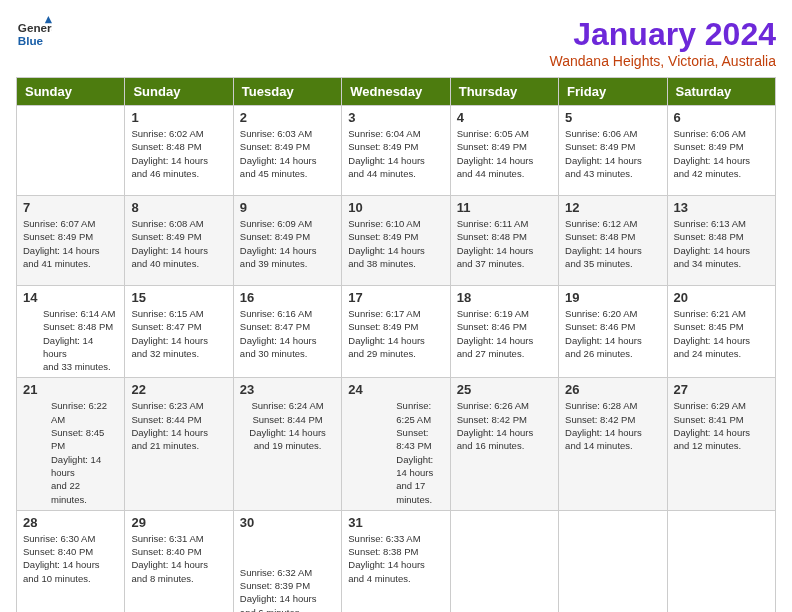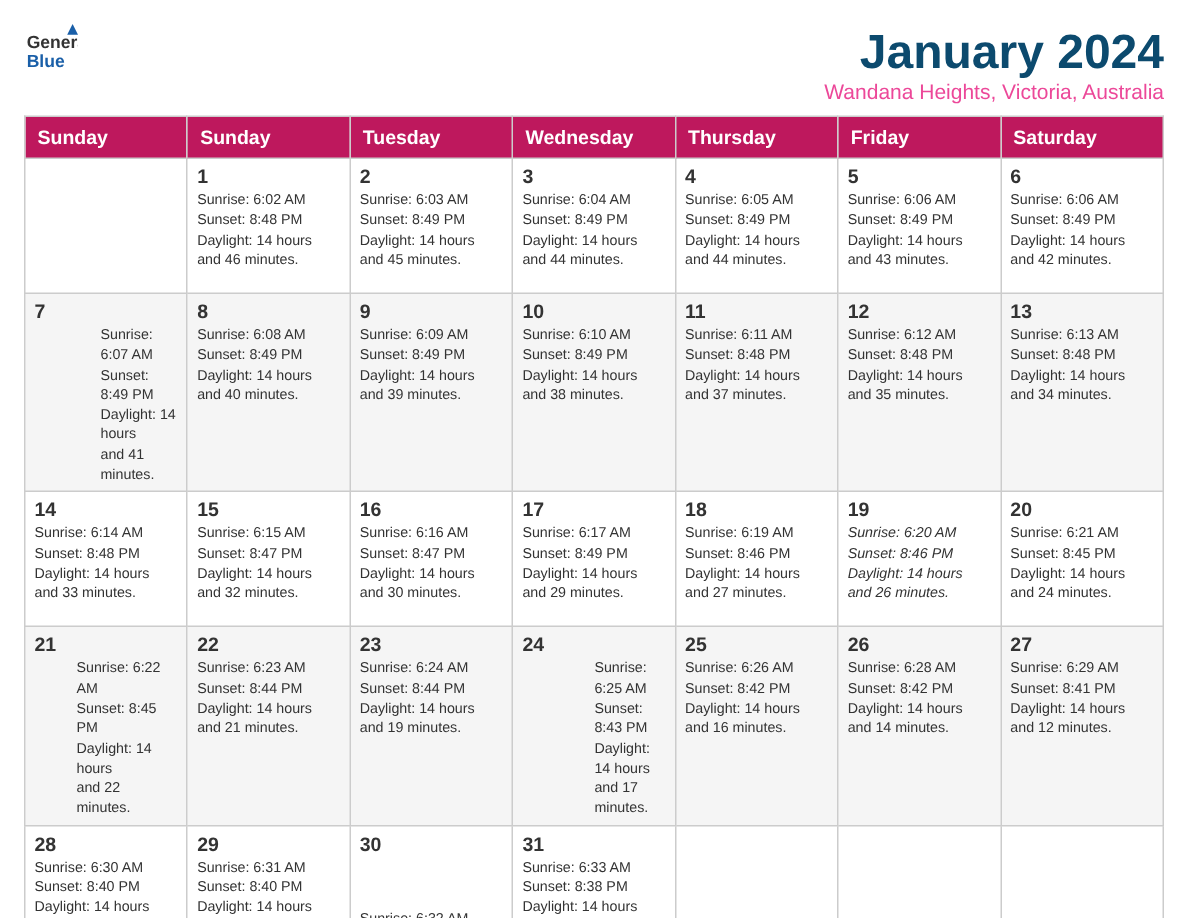--- a/index.html
+++ b/index.html
@@ -24,33 +24,33 @@
     .logo-icon {
       width: 36px;
       height: 36px;
     }
     .title-block {
       text-align: right;
     }
     .month-title {
       font-size: 32px;
       font-weight: bold;
-      color: #0c4a6e;
+      color: #6d28d9;
     }
     .location-title {
       font-size: 14px;
-      color: #ec4899;
+      color: #c2410c;
     }
     table {
       width: 100%;
       border-collapse: collapse;
       table-layout: fixed;
     }
     thead tr th {
-      background-color: #be185d;
+      background-color: #4d7c0f;
       color: #fff;
       text-align: left;
       padding: 6px 8px;
       font-size: 13px;
       border: 1px solid #ccc;
     }
     tbody tr td {
       border: 1px solid #ccc;
       vertical-align: top;
       padding: 4px 6px;
@@ -147,21 +147,21 @@
           <span class="day-num">6</span>
           <div class="day-info" style="white-space: pre-line;">Sunrise: 6:06 AM
 Sunset: 8:49 PM
 Daylight: 14 hours
 and 42 minutes.</div>
         </td>
       </tr>
       <tr>
         <td>
           <span class="day-num">7</span>
-          <div class="day-info" style="white-space: pre-line; margin-left: 44px;">Sunrise: 6:07 AM
+          <div class="day-info" style="white-space: pre-line;">Sunrise: 6:07 AM
 Sunset: 8:49 PM
 Daylight: 14 hours
 and 41 minutes.</div>
         </td>
         <td>
           <span class="day-num">8</span>
           <div class="day-info" style="white-space: pre-line;">Sunrise: 6:08 AM
 Sunset: 8:49 PM
 Daylight: 14 hours
 and 40 minutes.</div>
@@ -198,21 +198,21 @@
           <span class="day-num">13</span>
           <div class="day-info" style="white-space: pre-line;">Sunrise: 6:13 AM
 Sunset: 8:48 PM
 Daylight: 14 hours
 and 34 minutes.</div>
         </td>
       </tr>
       <tr>
         <td>
           <span class="day-num">14</span>
-          <div class="day-info" style="white-space: pre-line;">Sunrise: 6:14 AM
+          <div class="day-info" style="white-space: pre-line; margin-left: 20px;">Sunrise: 6:14 AM
 Sunset: 8:48 PM
 Daylight: 14 hours
 and 33 minutes.</div>
         </td>
         <td>
           <span class="day-num">15</span>
           <div class="day-info" style="white-space: pre-line;">Sunrise: 6:15 AM
 Sunset: 8:47 PM
 Daylight: 14 hours
 and 32 minutes.</div>
@@ -233,21 +233,21 @@
         </td>
         <td>
           <span class="day-num">18</span>
           <div class="day-info" style="white-space: pre-line;">Sunrise: 6:19 AM
 Sunset: 8:46 PM
 Daylight: 14 hours
 and 27 minutes.</div>
         </td>
         <td>
           <span class="day-num">19</span>
-          <div class="day-info" style="white-space: pre-line; font-style: italic;">Sunrise: 6:20 AM
+          <div class="day-info" style="white-space: pre-line;">Sunrise: 6:20 AM
 Sunset: 8:46 PM
 Daylight: 14 hours
 and 26 minutes.</div>
         </td>
         <td>
           <span class="day-num">20</span>
           <div class="day-info" style="white-space: pre-line;">Sunrise: 6:21 AM
 Sunset: 8:45 PM
 Daylight: 14 hours
 and 24 minutes.</div>
@@ -263,21 +263,21 @@
         </td>
         <td>
           <span class="day-num">22</span>
           <div class="day-info" style="white-space: pre-line;">Sunrise: 6:23 AM
 Sunset: 8:44 PM
 Daylight: 14 hours
 and 21 minutes.</div>
         </td>
         <td>
           <span class="day-num">23</span>
-          <div class="day-info" style="white-space: pre-line;">Sunrise: 6:24 AM
+          <div class="day-info" style="white-space: pre-line; text-align: center;">Sunrise: 6:24 AM
 Sunset: 8:44 PM
 Daylight: 14 hours
 and 19 minutes.</div>
         </td>
         <td>
           <span class="day-num">24</span>
           <div class="day-info" style="white-space: pre-line; margin-left: 48px;">Sunrise: 6:25 AM
 Sunset: 8:43 PM
 Daylight: 14 hours
 and 17 minutes.</div>

